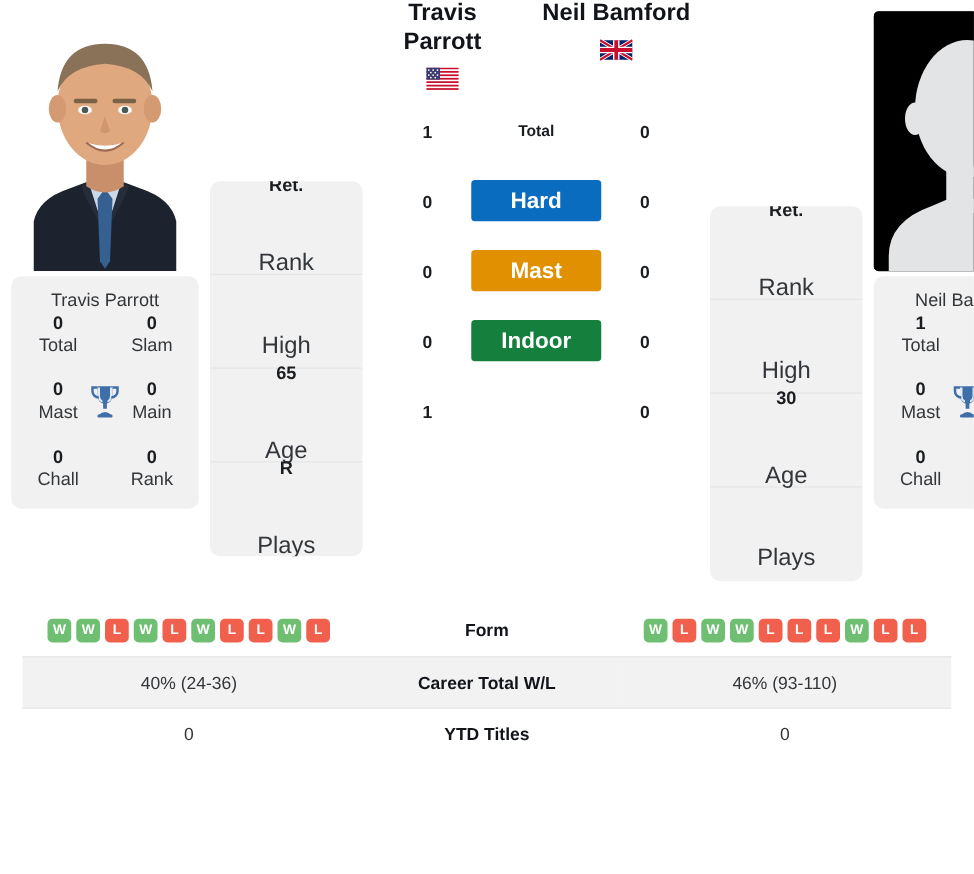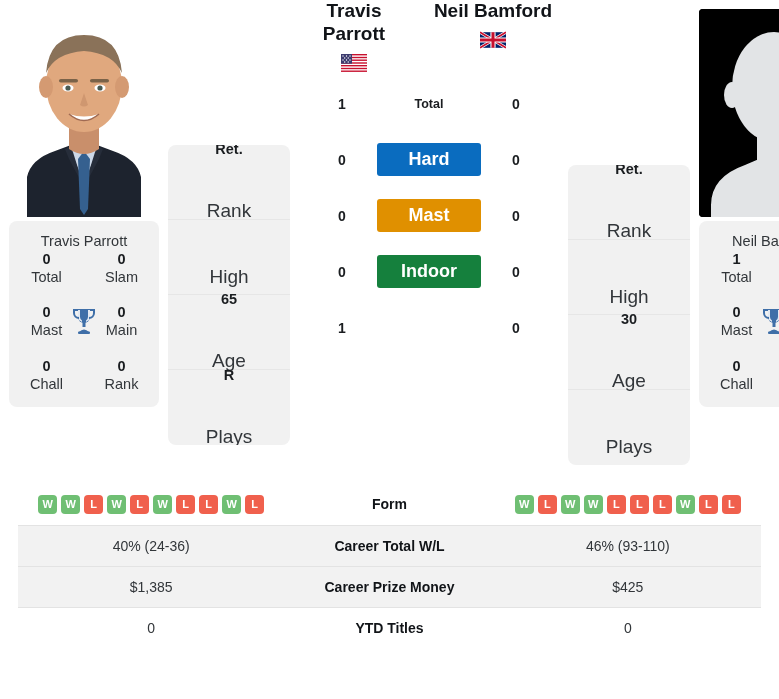--- a/index.html
+++ b/index.html
@@ -480,25 +480,20 @@
               <div class="badge l">L</div>
               <div class="badge l">L</div>
             </div>
         </td>
       </tr>
       <tr class="alt">
         <td class="side">40% (24-36)</td>
         <td class="mid">Career Total W/L</td>
         <td class="side">46% (93-110)</td>
       </tr>
-      <tr class="alt">
-        <td class="side">$1,385</td>
-        <td class="mid">Career Prize Money</td>
-        <td class="side">$425</td>
-      </tr>
       <tr>
         <td class="side">0</td>
         <td class="mid">YTD Titles</td>
         <td class="side">0</td>
       </tr>
     </tbody>
   </table>
 </div>
 
 </body></html>

